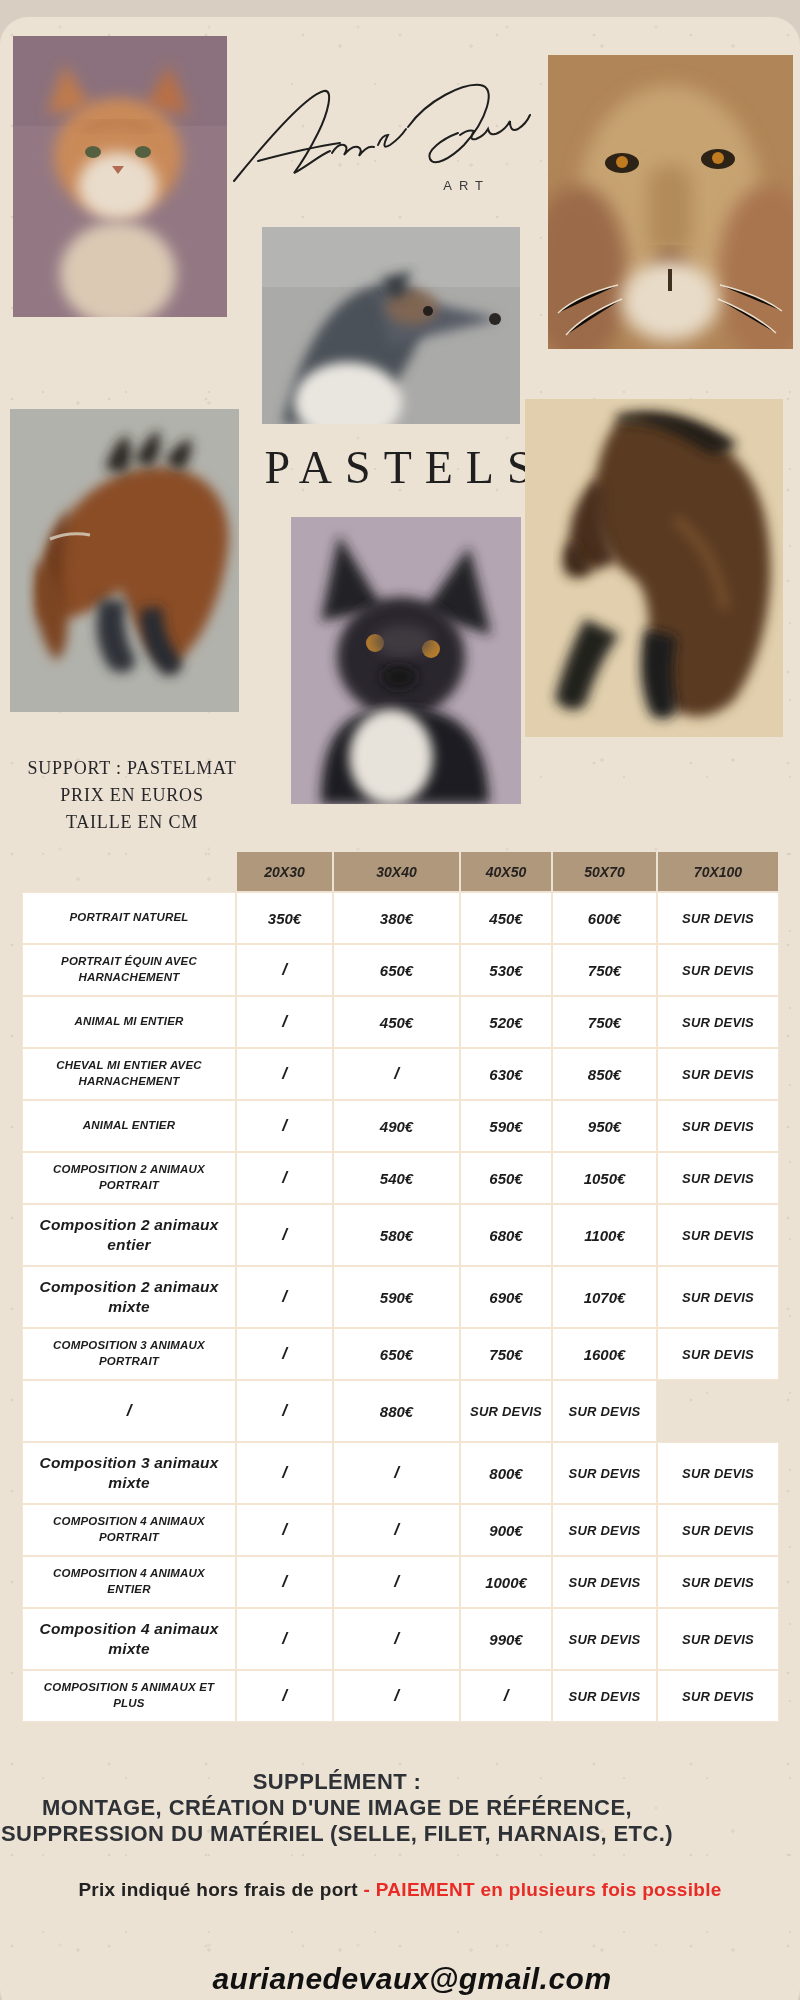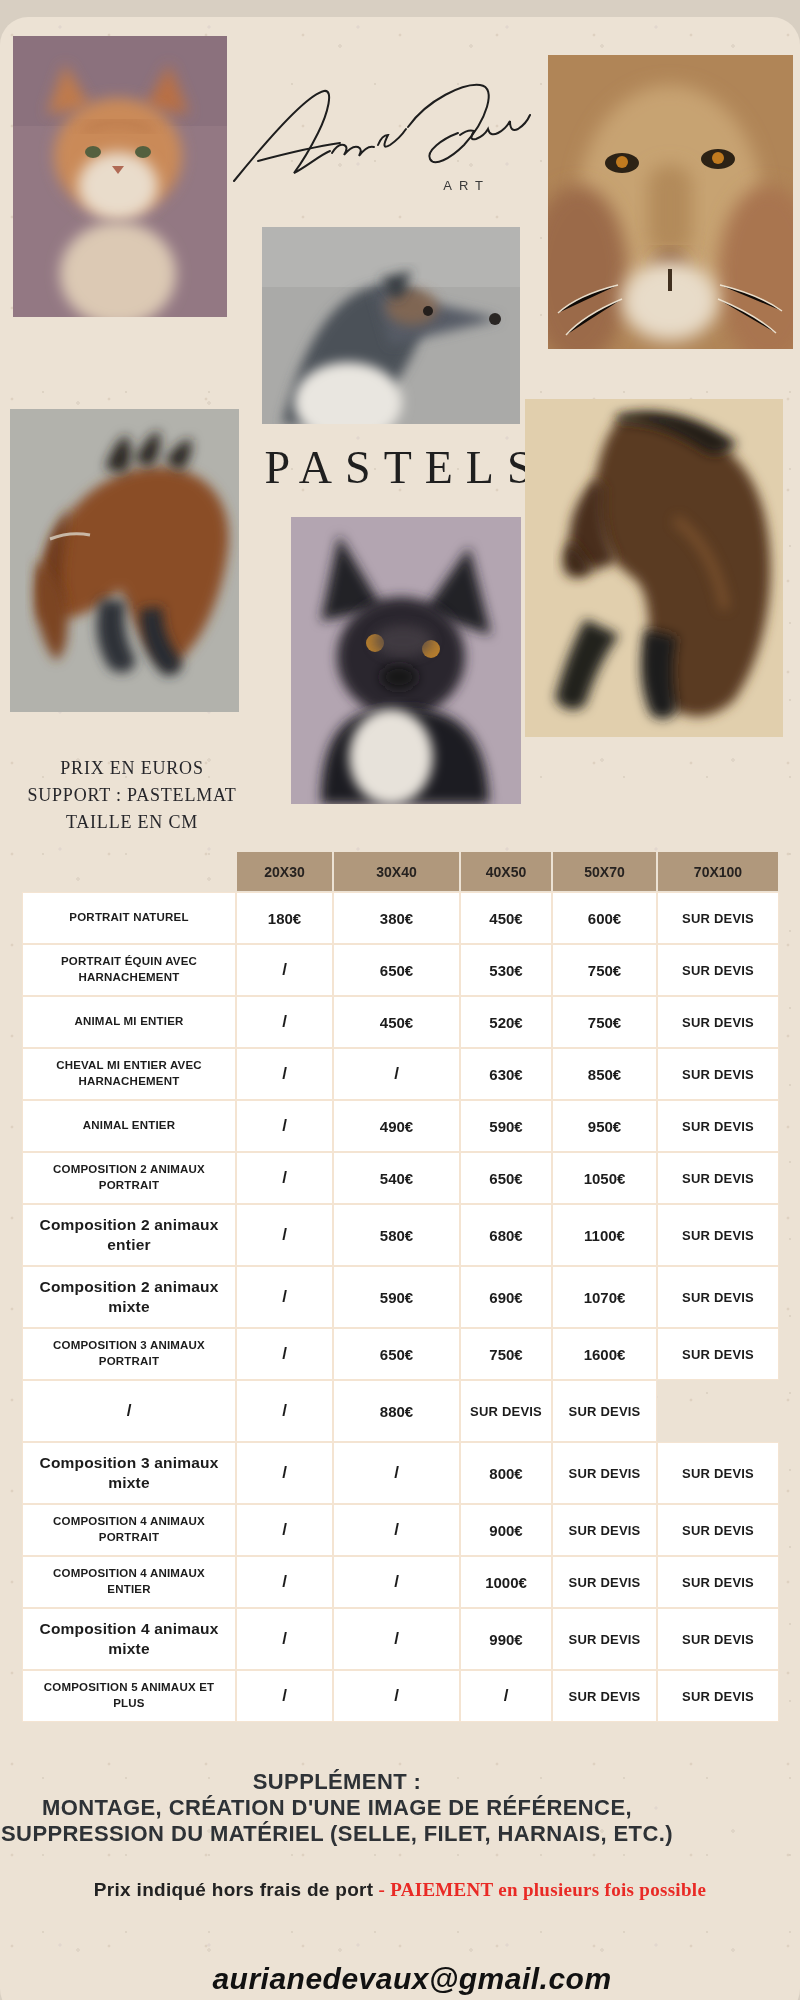--- a/index.html
+++ b/index.html
@@ -28,21 +28,21 @@
     position:absolute;left:200px;top:424px;width:410px;text-align:center;
     font-family:"Liberation Serif",serif;font-size:46px;letter-spacing:13px;color:#1f1f1f;font-weight:400;
   }
   .info-block{
     position:absolute;left:12px;top:738px;width:240px;text-align:center;
     font-family:"Liberation Serif",serif;font-size:18px;line-height:1.5;color:#26262a;letter-spacing:.8px;
   }
 
   
   .price-table{position:absolute;left:22px;top:834px;width:757px;}
-  .t-row{display:grid;grid-template-columns:214px 97px 127px 92px 105px 122px;min-height:52px;}
+  .t-row{display:grid;grid-template-columns:214px 97px 127px 92px 105px 122px;min-height:52px;font-style:italic;}
   .t-row.big{min-height:62px;}
   .t-head{min-height:41px;}
   .t-cell,.t-label,.h-cell{
     display:flex;align-items:center;justify-content:center;text-align:center;
     background:#ffffff;border:1px solid #f4e4d2;color:#1c1c1c;
     font-weight:700;padding:2px 4px;box-sizing:border-box;
   }
   .h-cell{background:#b0987c;color:#262220;font-size:14px;border:1px solid #ece2d4;}
   .h-cell.spacer{background:transparent;border-color:transparent;}
   .t-label{font-size:11.5px;letter-spacing:.2px;line-height:1.35;padding:4px 10px;}
@@ -53,21 +53,21 @@
 
   
   .supplement{
     position:absolute;left:0;top:1752px;width:674px;text-align:center;
     color:#2e3236;font-weight:700;font-size:22px;line-height:1.18;letter-spacing:.4px;
   }
   .shipping{
     position:absolute;left:70px;top:1860px;width:660px;text-align:center;
     font-weight:700;font-size:19px;line-height:1.35;color:#222;letter-spacing:.3px;
   }
-  .shipping .red{color:#e92a25;font-family:Liberation Serif, serif;}
+  .shipping .red{color:#e92a25;}
   .email{
     position:absolute;left:12px;top:1945px;width:800px;text-align:center;
     font-weight:700;font-style:italic;font-size:30px;color:#111;letter-spacing:.5px;
   }
 </style>
 </head>
 <body>
 
 <div class="poster">
 
@@ -206,38 +206,38 @@
       <path d="M30,287 C30,210 60,190 110,190 C170,190 196,220 198,287 Z" fill="#1d1b20" filter="url(#f6)"></path>
       <ellipse cx="100" cy="240" rx="42" ry="48" fill="#e7e2da" filter="url(#f6)"></ellipse>
       <circle cx="84" cy="126" r="9" fill="#b67e2d"></circle>
       <circle cx="140" cy="132" r="9" fill="#b67e2d"></circle>
       <ellipse cx="108" cy="160" rx="18" ry="12" fill="#141216" filter="url(#f6)"></ellipse>
       <ellipse cx="112" cy="124" rx="30" ry="16" fill="#4a4248" opacity=".7" filter="url(#f6)"></ellipse>
     </svg>
   </div>
 
   <div class="info-block">
+    <div>SUPPORT : PASTELMAT</div>
     <div>PRIX EN EUROS</div>
-    <div>SUPPORT : PASTELMAT</div>
     <div>TAILLE EN CM</div>
   </div>
 
   <div class="price-table">
     <div class="t-row t-head">
       <div class="h-cell spacer"></div>
       <div class="h-cell">20X30</div>
       <div class="h-cell">30X40</div>
       <div class="h-cell">40X50</div>
       <div class="h-cell">50X70</div>
       <div class="h-cell">70X100</div>
     </div>
     <div id="table-body">
     <div class="t-row">
       <div class="t-label">PORTRAIT NATUREL</div>
-    <div class="t-cell">180€</div>
+    <div class="t-cell">350€</div>
           <div class="t-cell">380€</div>
           <div class="t-cell">450€</div>
           <div class="t-cell">600€</div>
           <div class="t-cell devis">SUR DEVIS</div>
         </div>
 
     <div class="t-row">
       <div class="t-label">PORTRAIT ÉQUIN AVEC HARNACHEMENT</div>
     <div class="t-cell slash">/</div>
           <div class="t-cell">650€</div>

